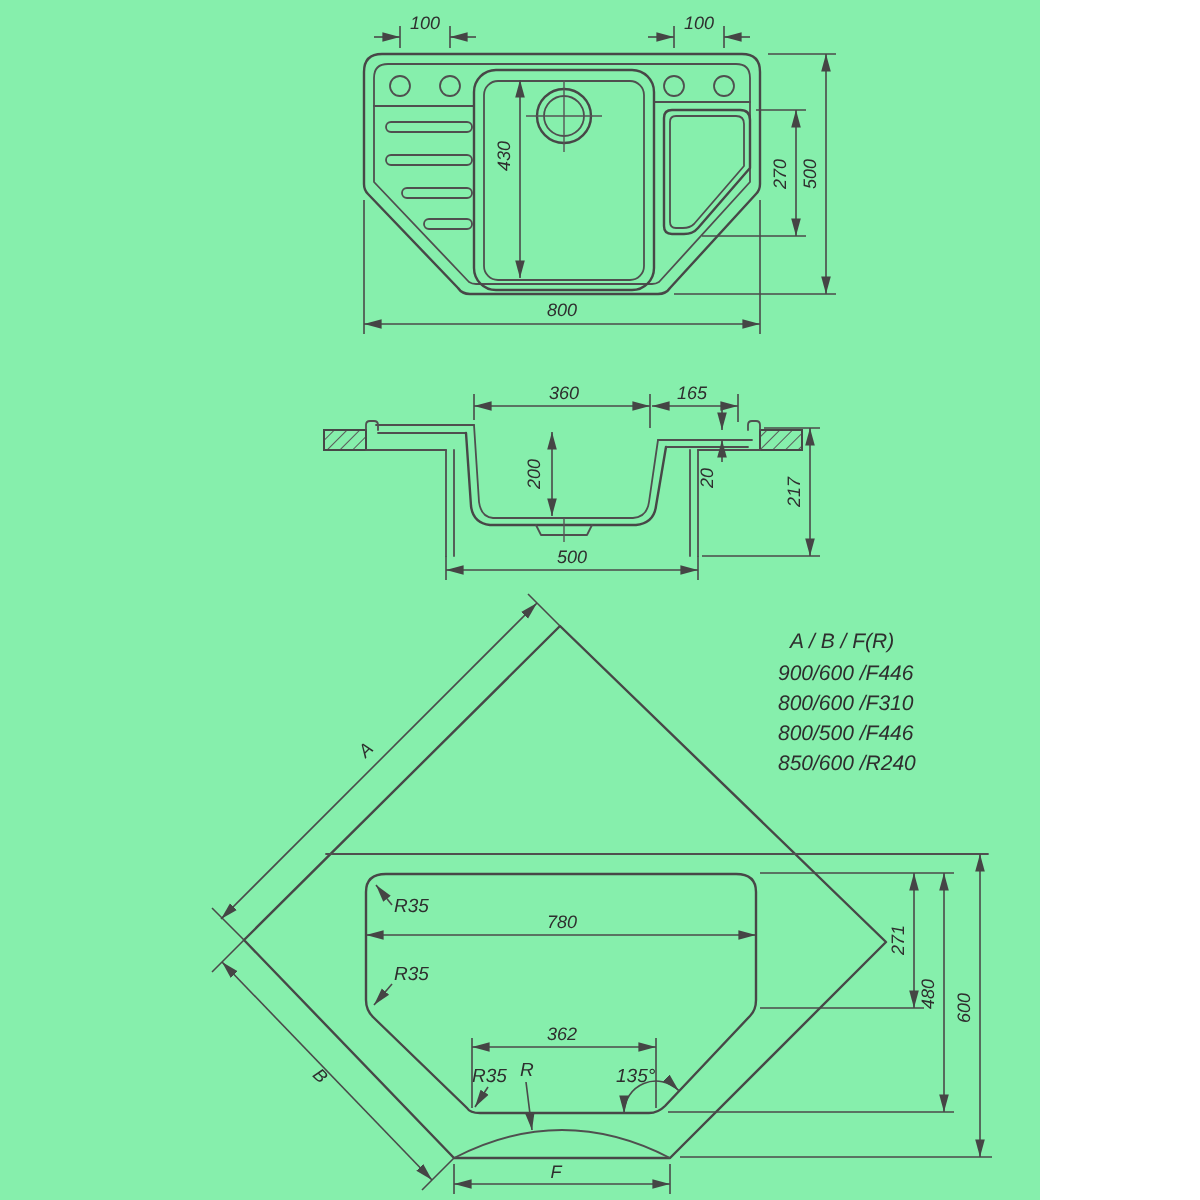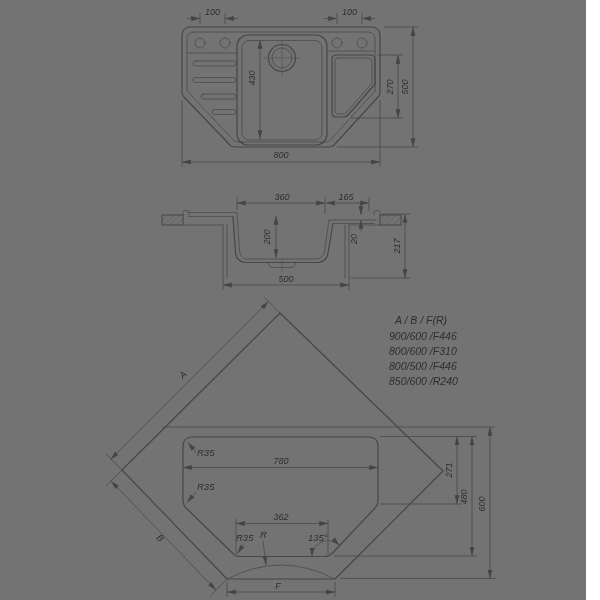--- a/index.html
+++ b/index.html
@@ -1,16 +1,16 @@
 <!DOCTYPE html>
 <html><head>
 <meta charset="utf-8">
 <style>
   html,body{margin:0;padding:0;background:#ffffff;}
-  #stage{width:586px;height:600px;position:relative;background:#737373;overflow:hidden;}
+  #stage{width:520px;height:600px;position:relative;background:#86efac;overflow:hidden;}
   .ol   {fill:none;stroke:#474747;stroke-width:1.2;stroke-linejoin:round;stroke-linecap:round;}
   .ol2  {fill:none;stroke:#4f4f4f;stroke-width:0.9;stroke-linejoin:round;stroke-linecap:round;}
   .thin {fill:none;stroke:#555555;stroke-width:0.7;}
   .dim  {fill:none;stroke:#4a4a4a;stroke-width:0.8;}
   .dimtxt{font:italic 9px "Liberation Sans", sans-serif;fill:#2e2e2e;text-anchor:middle;}
   .lbltxt{font:italic 9.5px "Liberation Sans", sans-serif;fill:#2e2e2e;}
   .tbltxt{font:italic 10.5px "Liberation Sans", sans-serif;fill:#2e2e2e;}
   .hatchrect{stroke:#474747;stroke-width:1;}
 </style>
 </head>

